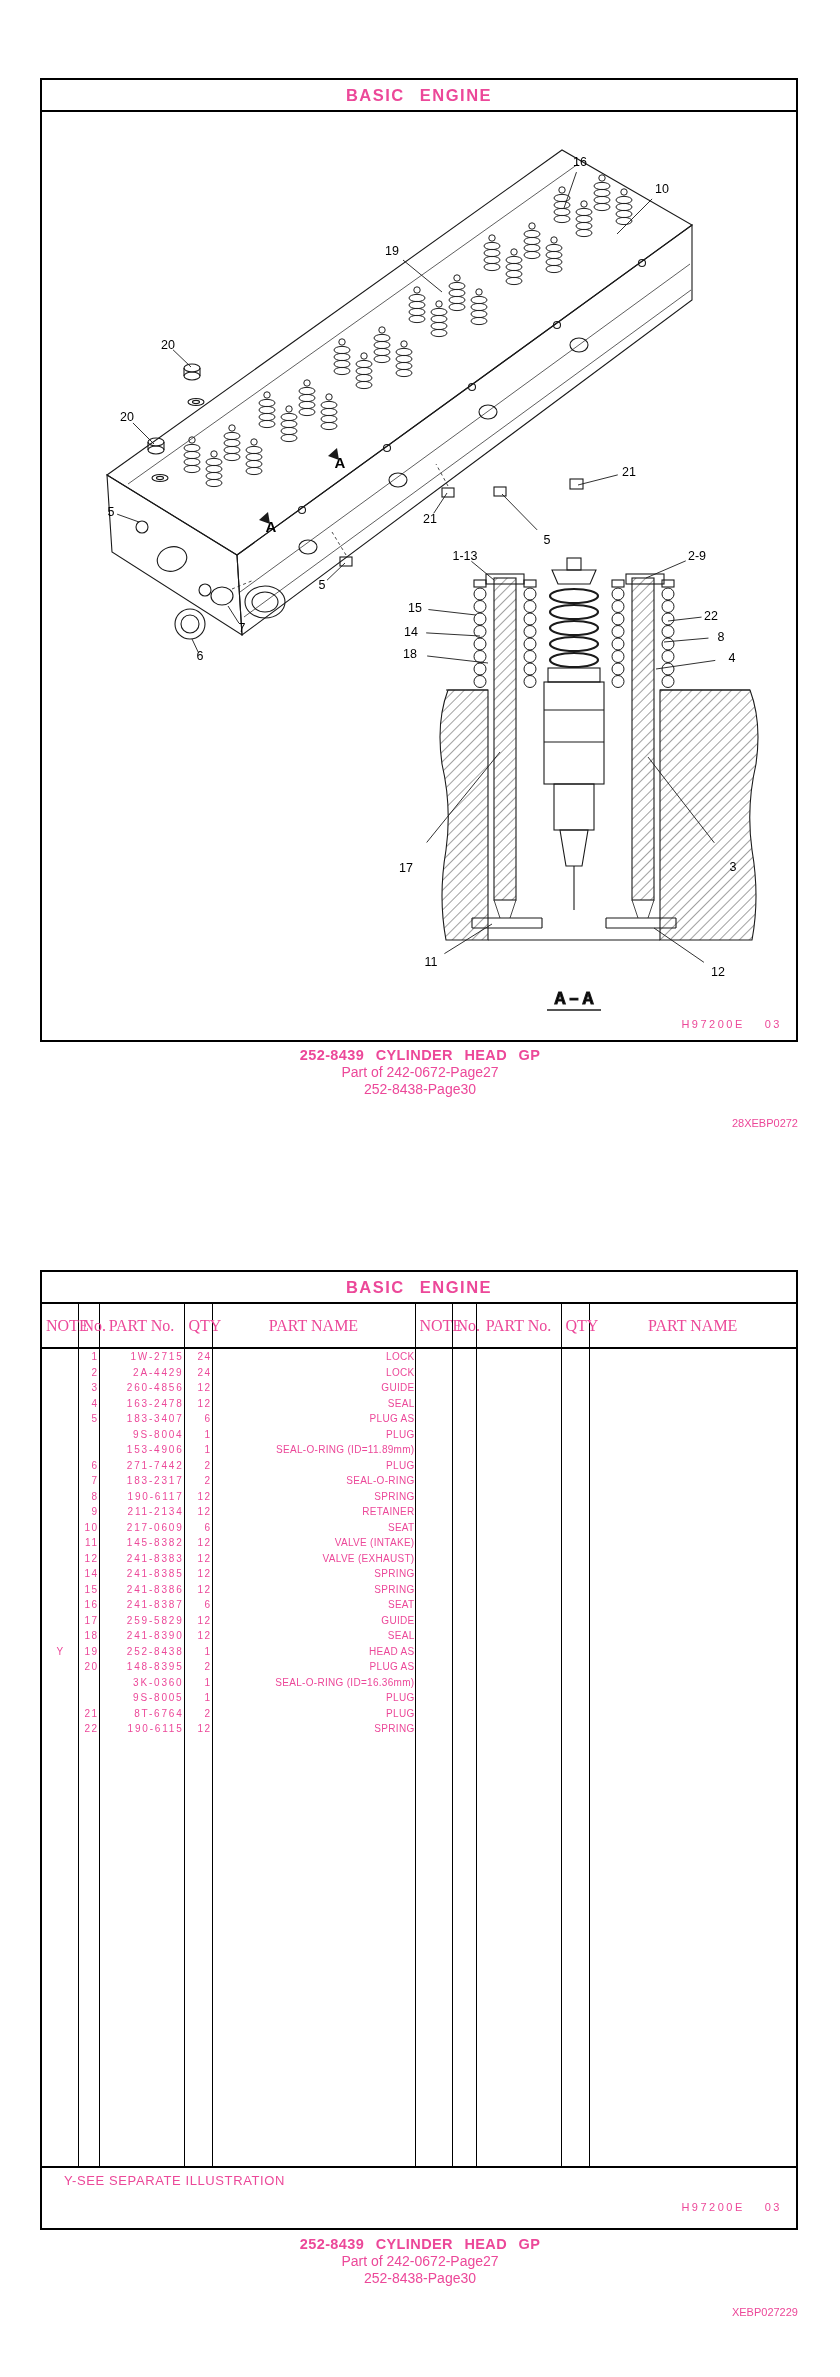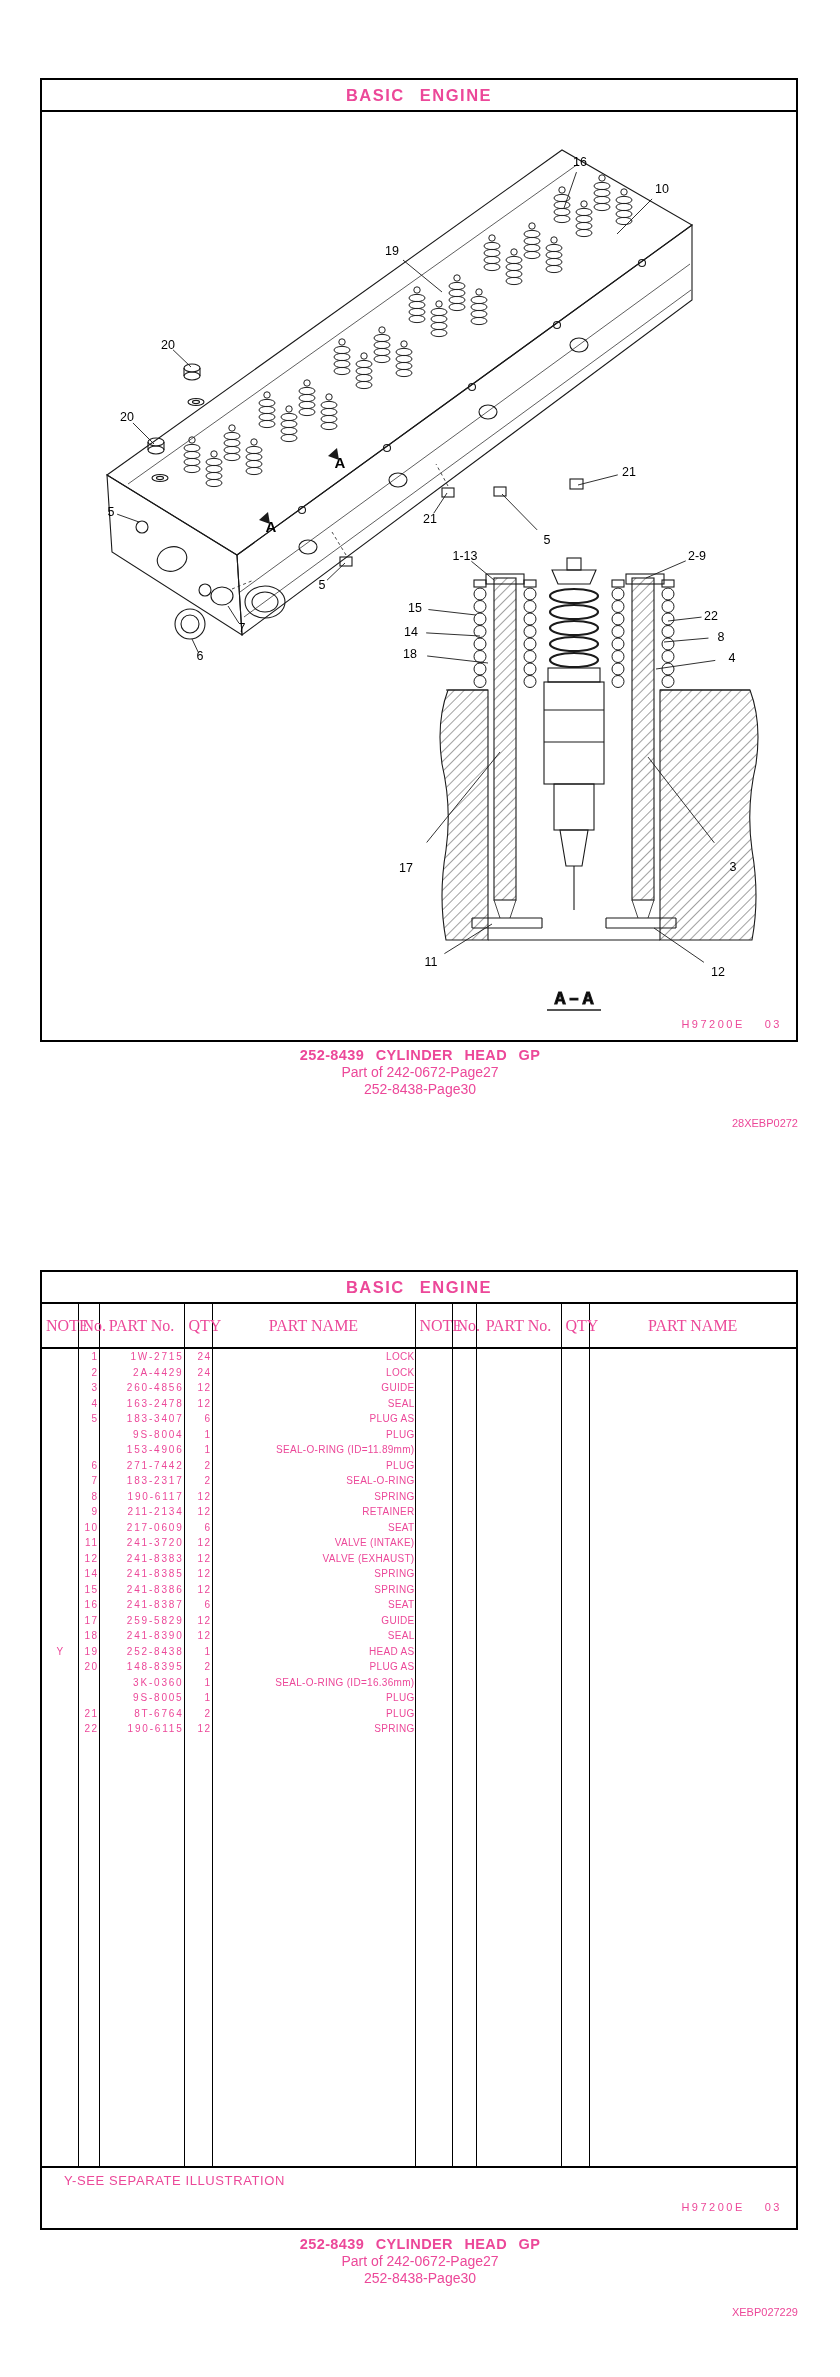--- a/index.html
+++ b/index.html
@@ -464,21 +464,21 @@
             <td class="c-name">SEAT</td>
             <td class="c-note"></td>
             <td class="c-no"></td>
             <td class="c-part"></td>
             <td class="c-qty"></td>
             <td class="c-name"></td>
           </tr>
           <tr>
             <td class="c-note"></td>
             <td class="c-no">11</td>
-            <td class="c-part">241-3720</td>
+            <td class="c-part">145-8382</td>
             <td class="c-qty">12</td>
             <td class="c-name">VALVE (INTAKE)</td>
             <td class="c-note"></td>
             <td class="c-no"></td>
             <td class="c-part"></td>
             <td class="c-qty"></td>
             <td class="c-name"></td>
           </tr>
           <tr>
             <td class="c-note"></td>

